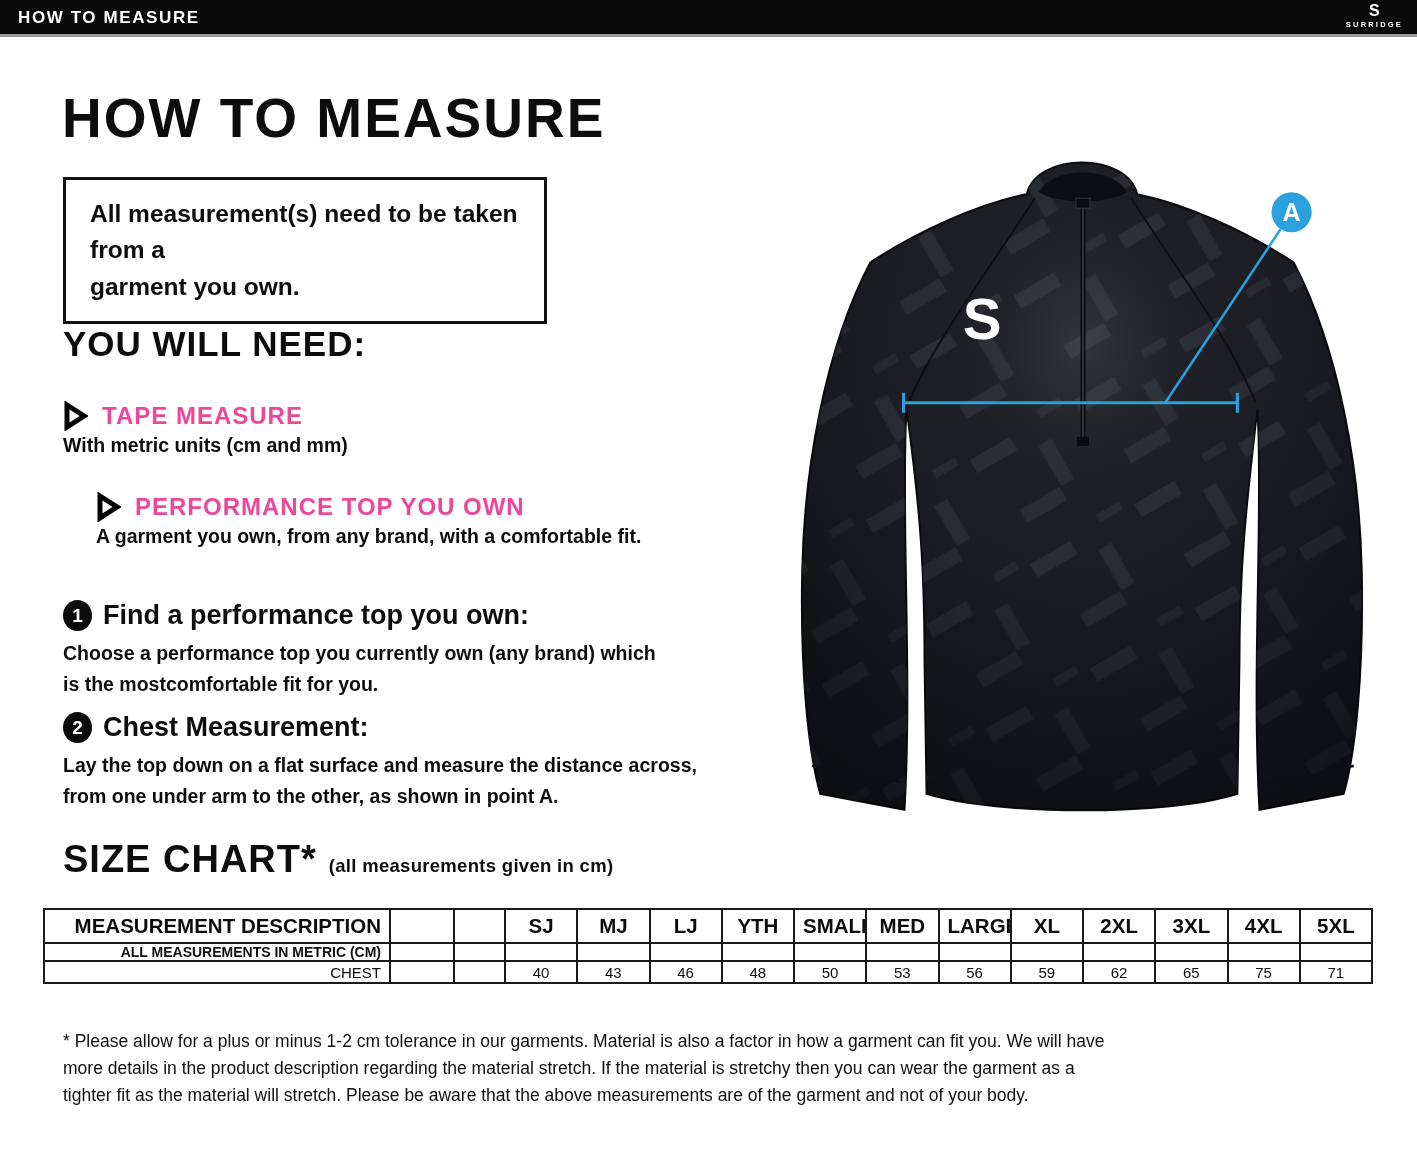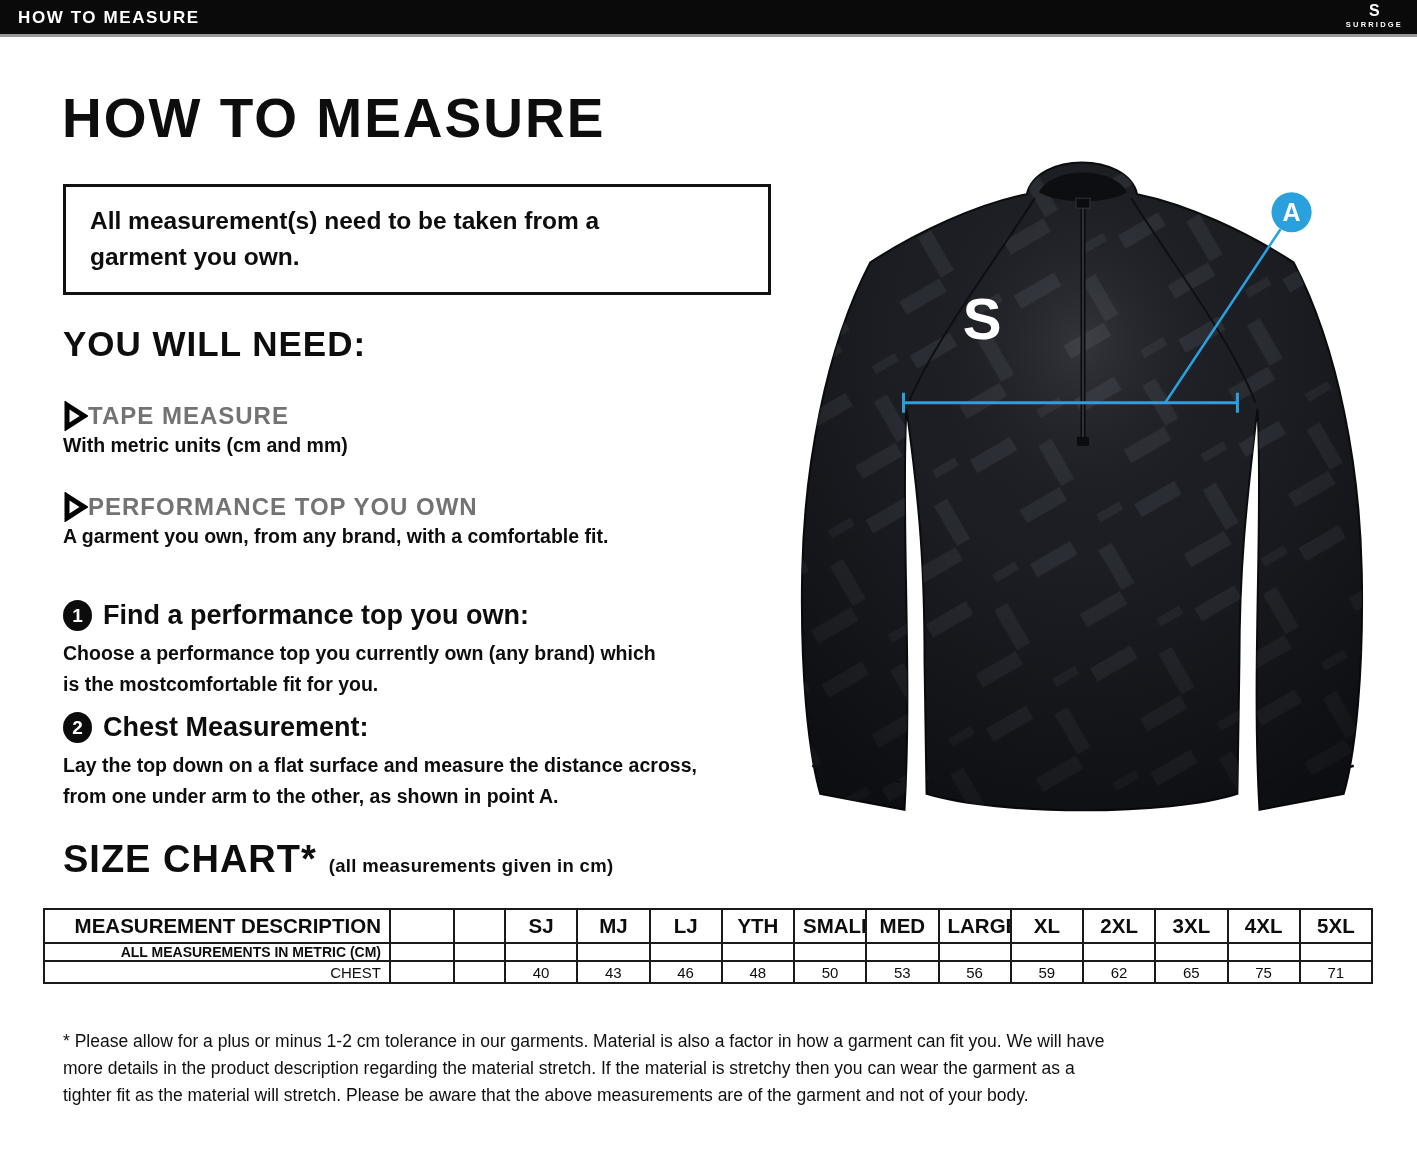--- a/index.html
+++ b/index.html
@@ -22,32 +22,32 @@
   .topbar-brand { position:absolute; right:14px; top:3px; text-align:center; color:#fff; line-height:1; }
   .topbar-brand .brand-mark { font-size:16px; font-weight:bold; display:block; letter-spacing:0; }
   .topbar-brand .brand-name { font-size:7.5px; font-weight:bold; letter-spacing:2.2px; display:block; margin-top:2px; }
 
   
   .page-heading {
     position:absolute; left:62px; top:86px; margin:0;
     font-size:55px; font-weight:bold; letter-spacing:2px; color:#0d0d0d;
   }
   .note-box {
-    position:absolute; left:63px; top:184px; width:708px;
+    position:absolute; left:63px; top:177px; width:484px;
     border:3px solid #111; padding:16px 20px 16px 24px;
     font-size:24.5px; font-weight:bold; line-height:1.48; color:#0d0d0d;
   }
   .ywn-heading {
     position:absolute; left:63px; top:324px; margin:0;
     font-size:35px; font-weight:bold; letter-spacing:1px; color:#0d0d0d;
   }
   .need-item { position:absolute; left:63px; }
   .need-item-1 { top:401px; }
-  .need-item-2 { top:492px; }
-  .need-title { display:flex; align-items:center; gap:0; font-size:24px; font-weight:bold; letter-spacing:1px; color:#737373; }
+  .need-item-2 { top:492px;margin-left:33px; }
+  .need-title { display:flex; align-items:center; gap:14px; font-size:24px; font-weight:bold; letter-spacing:1px; color:#ec4899; }
   .need-desc { font-size:19.5px; font-weight:bold; margin-top:3px; color:#0d0d0d; }
   .tri-icon { width:25px; height:30px; flex:0 0 auto; }
 
   .step { position:absolute; left:63px; }
   .step-1 { top:600px; }
   .step-2 { top:712px; }
   .step-head { display:flex; align-items:center; gap:11px; }
   .step-badge {
     width:29px; height:31px; border-radius:50%;
     background:#0c0c0c; color:#fff; font-size:19px; font-weight:bold;

